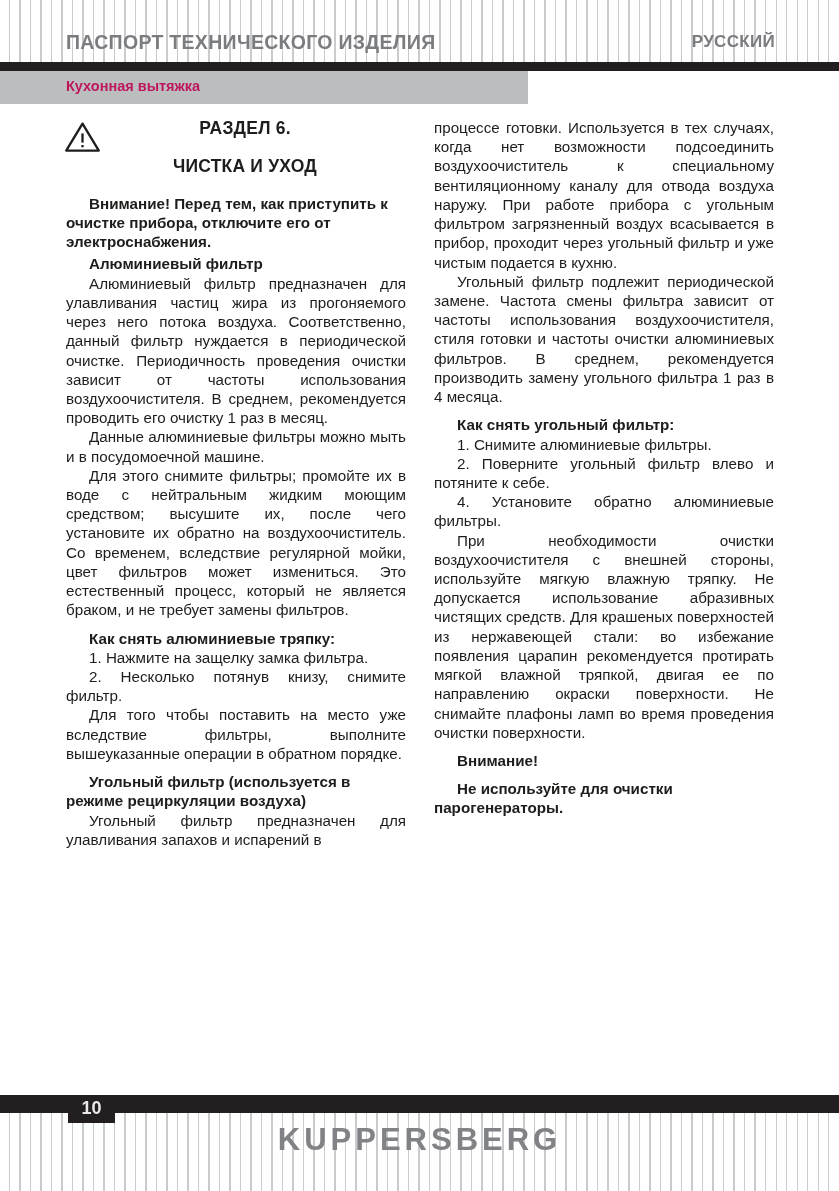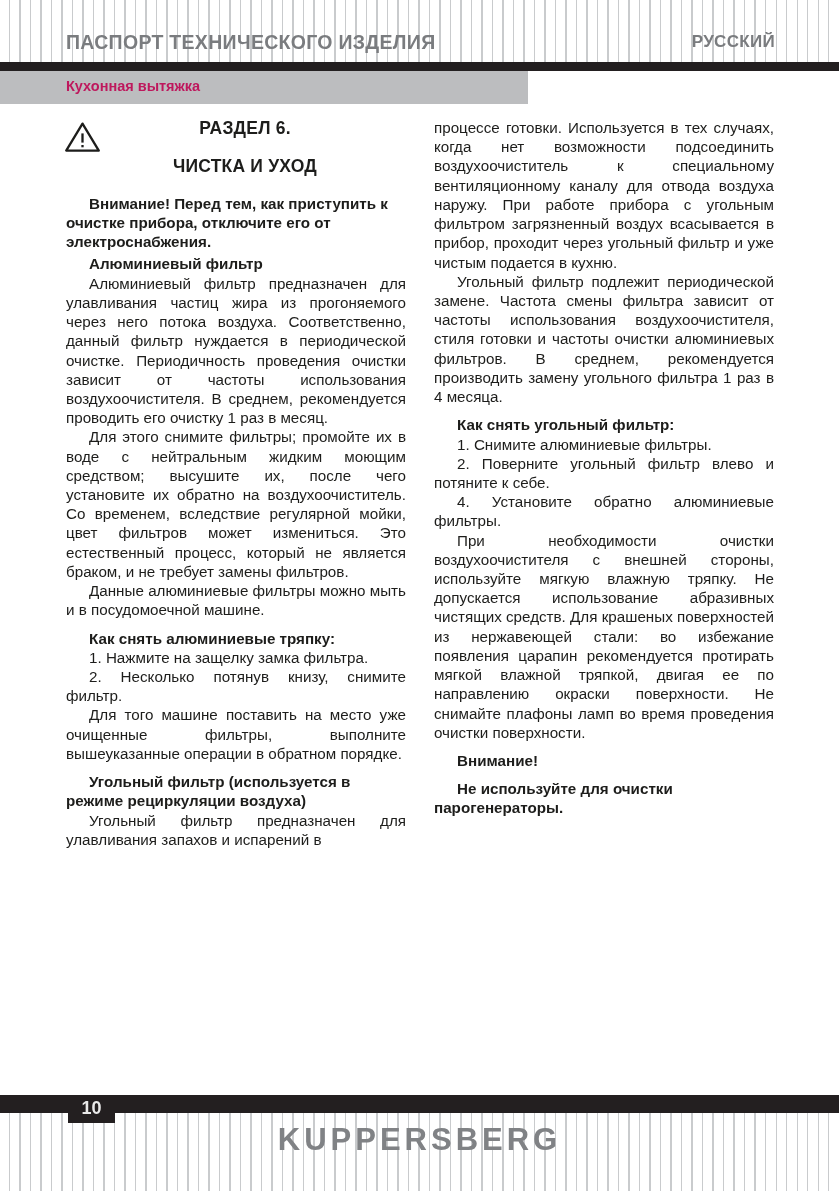--- a/index.html
+++ b/index.html
@@ -233,28 +233,28 @@
       </span>
 
       <h1 class="section-no">РАЗДЕЛ 6.</h1>
       <h2 class="section-name">ЧИСТКА И УХОД</h2>
 
       <p class="head-block" style="margin-top:16px;">Внимание! Перед тем, как приступить к очистке прибора, отключите его от электроснабжения.</p>
 
       <p class="head">Алюминиевый фильтр</p>
 
       <p class="ind">Алюминиевый фильтр предназначен для улавливания частиц жира из прогоняемого через него потока воздуха. Соответственно, данный фильтр нуждается в периодической очистке. Периодичность проведения очистки зависит от частоты использования воздухоочистителя. В среднем, рекомендуется проводить его очистку 1 раз в месяц.</p>
+      <p class="ind">Данные алюминиевые фильтры можно мыть и в посудомоечной машине.</p>
       <p class="ind">Для этого снимите фильтры; промойте их в воде с нейтральным жидким моющим средством; высушите их, после чего установите их обратно на воздухоочиститель. Со временем, вследствие регулярной мойки, цвет фильтров может измениться. Это естественный процесс, который не является браком, и не требует замены фильтров.</p>
-      <p class="ind">Данные алюминиевые фильтры можно мыть и в посудомоечной машине.</p>
 
       <p class="head-block gap" style="margin-top:9px;">Как снять алюминиевые тряпку:</p>
 
       <p class="ind">1. Нажмите на защелку замка фильтра.</p>
       <p class="ind">2. Несколько потянув книзу, снимите фильтр.</p>
-      <p class="ind">Для того машине поставить на место уже очищенные фильтры, выполните вышеуказанные операции в обратном порядке.</p>
+      <p class="ind">Для того чтобы поставить на место уже вследствие фильтры, выполните вышеуказанные операции в обратном порядке.</p>
 
       <p class="head-block" style="margin-top:9px;">Угольный фильтр (используется в режиме рециркуляции воздуха)</p>
 
       <p class="ind">Угольный фильтр предназначен для улавливания запахов и испарений в</p>
     </div>
 
     <div class="col col-right">
 
       <p>процессе готовки. Используется в тех случаях, когда нет возможности подсоединить воздухоочиститель к специальному вентиляционному каналу для отвода воздуха наружу. При работе прибора с угольным фильтром загрязненный воздух всасывается в прибор, проходит через угольный фильтр и уже чистым подается в кухню.</p>
 

